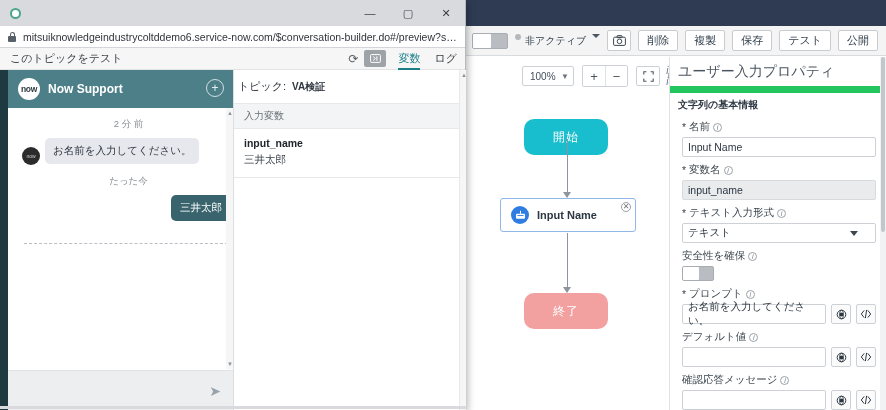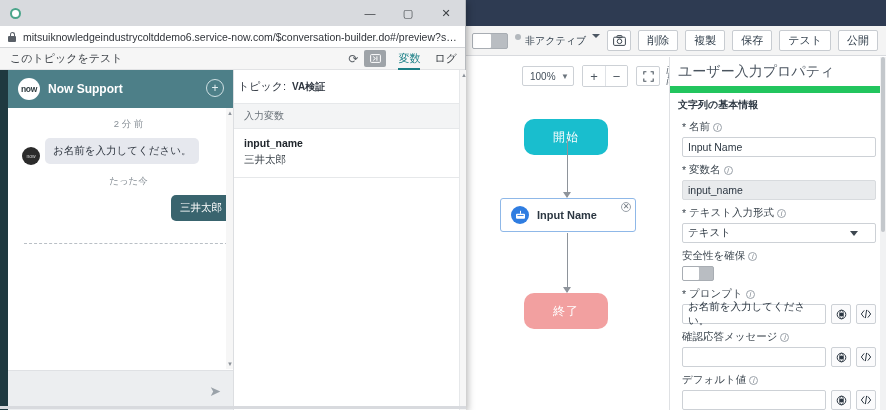--- a/index.html
+++ b/index.html
@@ -466,21 +466,21 @@
           <div class="mini-btn">
             <svg width="12" height="10" viewBox="0 0 12 10">
               <path d="M4.2 1.4L1.3 5l2.9 3.6M7.8 1.4L10.7 5l-2.9 3.6M6.6 0.9L5.4 9.1" fill="none" stroke="#2c3742" stroke-width="1"></path>
             </svg>
           </div>
         </div>
       </div>
 
       <div class="fld">
         <div class="fld-label">
-          <span>確認応答メッセージ</span>
+          <span>デフォルト値</span>
           <span class="i-info">i</span>
         </div>
         <div class="row-with-btns">
           <div class="inp"></div>
           <div class="mini-btn">
             <svg width="11" height="11" viewBox="0 0 11 11">
               <circle cx="5.5" cy="5.5" r="4.3" fill="none" stroke="#2c3742" stroke-width="1"></circle>
               <ellipse cx="5.5" cy="5.5" rx="2" ry="4.3" fill="none" stroke="#2c3742" stroke-width="0.8"></ellipse>
               <circle cx="5.5" cy="5.5" r="1.9" fill="#2c3742"></circle>
             </svg>
@@ -488,21 +488,21 @@
           <div class="mini-btn">
             <svg width="12" height="10" viewBox="0 0 12 10">
               <path d="M4.2 1.4L1.3 5l2.9 3.6M7.8 1.4L10.7 5l-2.9 3.6M6.6 0.9L5.4 9.1" fill="none" stroke="#2c3742" stroke-width="1"></path>
             </svg>
           </div>
         </div>
       </div>
 
       <div class="fld">
         <div class="fld-label">
-          <span>デフォルト値</span>
+          <span>確認応答メッセージ</span>
           <span class="i-info">i</span>
         </div>
         <div class="row-with-btns">
           <div class="inp"></div>
           <div class="mini-btn">
             <svg width="11" height="11" viewBox="0 0 11 11">
               <circle cx="5.5" cy="5.5" r="4.3" fill="none" stroke="#2c3742" stroke-width="1"></circle>
               <ellipse cx="5.5" cy="5.5" rx="2" ry="4.3" fill="none" stroke="#2c3742" stroke-width="0.8"></ellipse>
               <circle cx="5.5" cy="5.5" r="1.9" fill="#2c3742"></circle>
             </svg>

